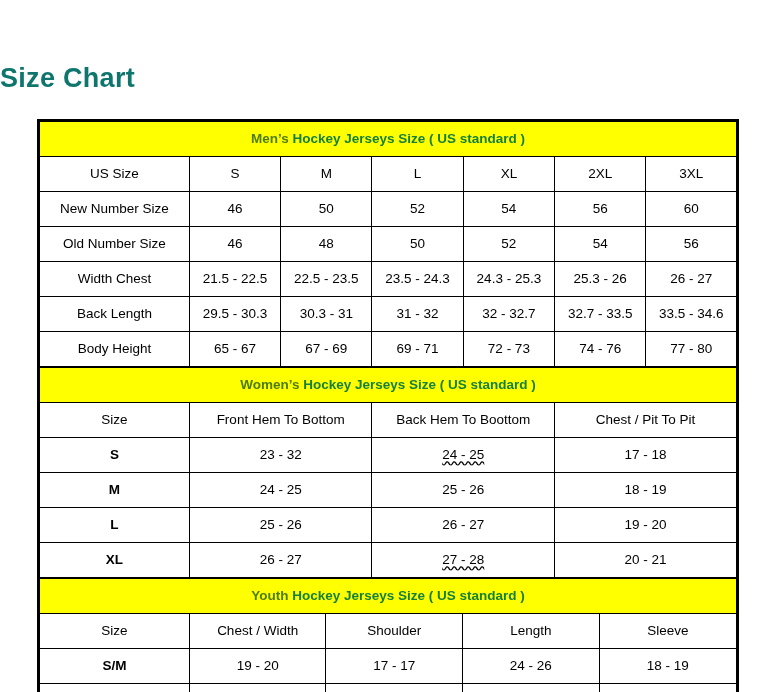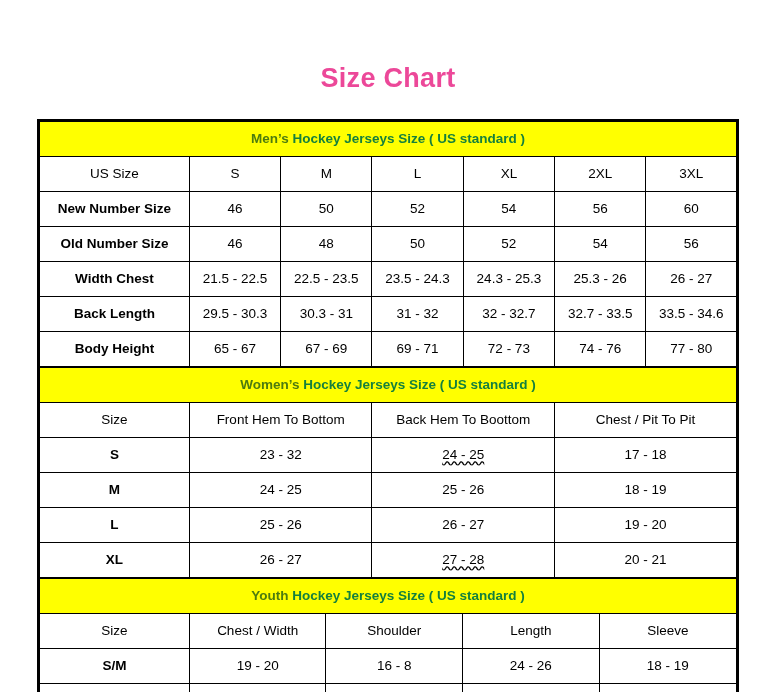--- a/index.html
+++ b/index.html
@@ -14,22 +14,22 @@
     color: #000000;
     overflow: hidden;
   }
   .page {
     width: 776px;
     height: 692px;
     position: relative;
     box-sizing: border-box;
   }
   .title {
-    text-align: center;
-    color: #ec4899;
+    text-align: left;
+    color: #0f766e;
     font-size: 27px;
     font-weight: bold;
     letter-spacing: 0.3px;
     padding-top: 64px;
     padding-bottom: 0;
     line-height: 1.1;
   }
   .chart-wrap {
     margin: 25px 37px 0 37px;
     border: 2px solid #000;
@@ -59,21 +59,21 @@
   .banner .red {
     color: #4d7c0f;
   }
   .banner .blk {
     color: #15803d;
   }
   td.hdr {
     font-weight: normal;
   }
   td.rowlbl {
-    font-weight: bold;
+    font-weight: normal;
   }
   td.boldlbl {
     font-weight: bold;
   }
   .squiggle {
     text-decoration: underline;
     text-decoration-style: wavy;
     text-decoration-color: #000;
   }
 </style>
@@ -216,21 +216,21 @@
         <tr>
           <td class="hdr">Size</td>
           <td class="hdr">Chest / Width</td>
           <td class="hdr">Shoulder</td>
           <td class="hdr">Length</td>
           <td class="hdr">Sleeve</td>
         </tr>
         <tr>
           <td class="boldlbl">S/M</td>
           <td>19 - 20</td>
-          <td>16 - 8</td>
+          <td>17 - 17</td>
           <td>24 - 26</td>
           <td>18 - 19</td>
         </tr>
         <tr>
           <td class="boldlbl">L/XL</td>
           <td>20 - 21</td>
           <td>18 - 19</td>
           <td>26 - 27</td>
           <td>19 - 20</td>
         </tr>

